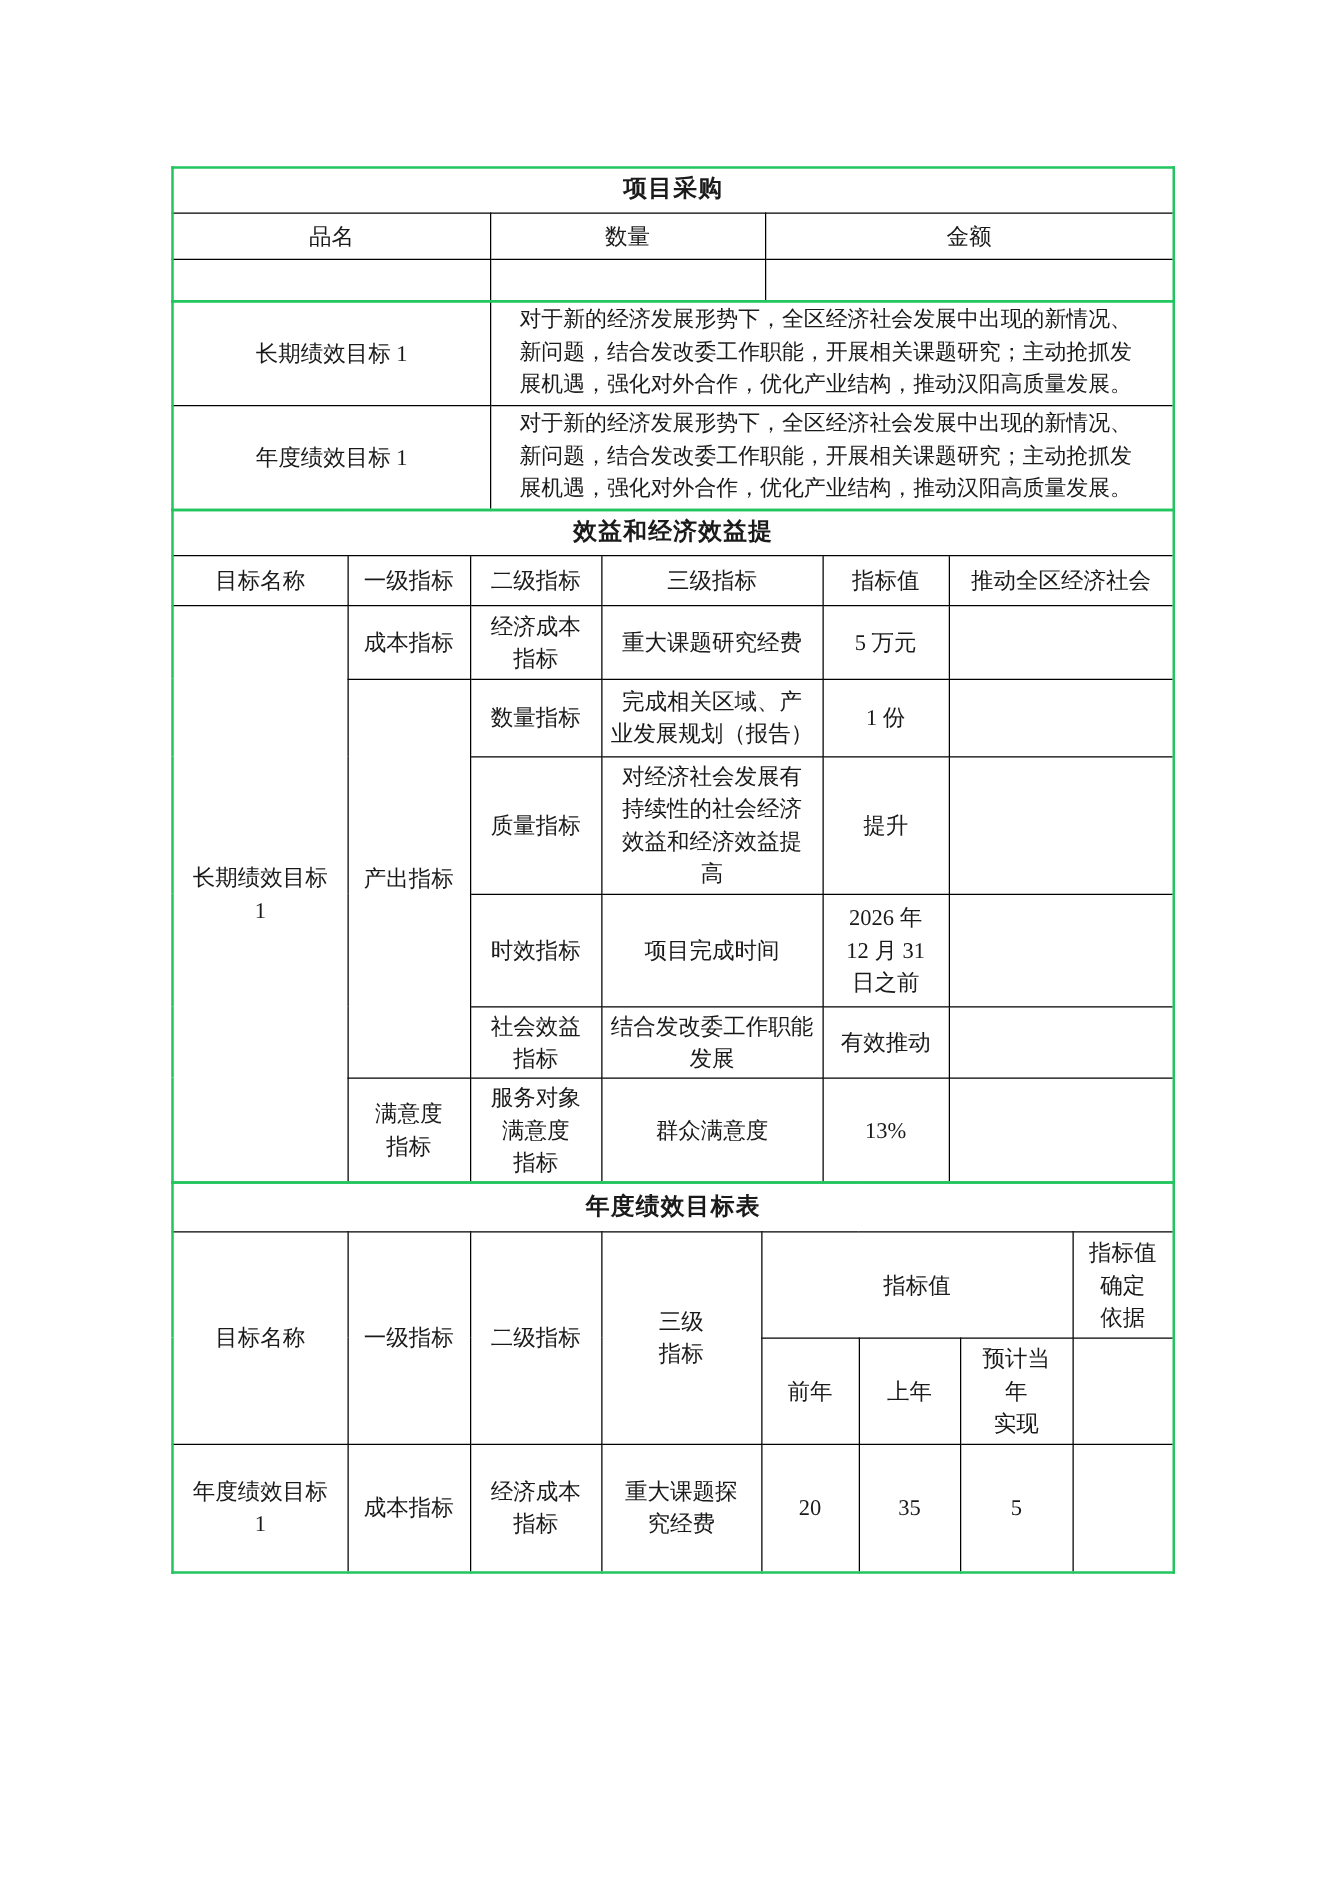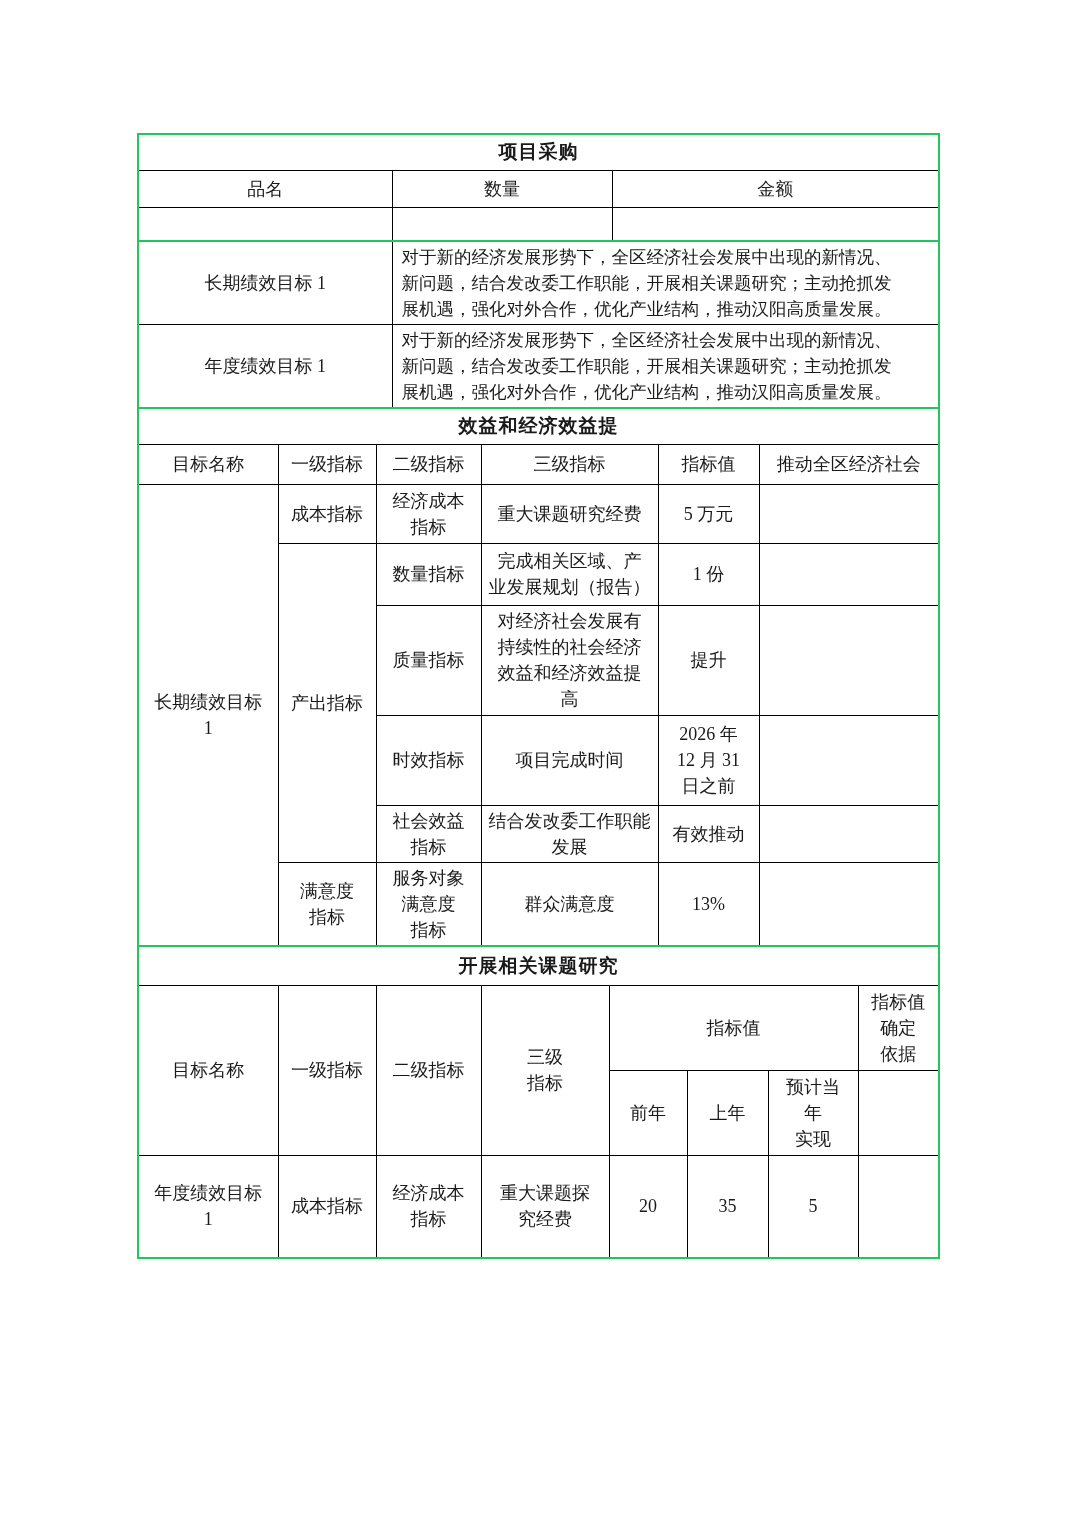--- a/index.html
+++ b/index.html
@@ -42,23 +42,24 @@
     overflow: hidden;
     white-space: pre-line;
   }
   tr.title-row td {
     font-weight: 700;
     font-size: 19px;
     letter-spacing: 1px;
   }
   td.desc {
     text-align: left;
-    padding: 2px 9px;
+    padding: 2px 23px;
     font-size: 17.5px;
     line-height: 26px;
+    font-family: Liberation Mono, monospace;
   }
 </style>
 </head>
 <body>
 
 <div class="page">
   <div class="doc">
 
     <table class="sect">
       <colgroup>
@@ -187,21 +188,21 @@
           <col style="width:98px">
           <col style="width:105px">
           <col style="width:128px">
         <col style="width:78px">
           <col style="width:81px">
           <col style="width:90px">
           <col style="width:81px">
       </colgroup>
       <tbody>
           <tr class="title-row" style="height:39px">
-        <td colspan="8">开展相关课题研究</td>
+        <td colspan="8">年度绩效目标表</td>
       </tr>
       <tr style="height:85px">
         <td rowspan="2">目标名称</td>
         <td rowspan="2">一级指标</td>
         <td rowspan="2">二级指标</td>
         <td rowspan="2">三级
 指标</td>
         <td colspan="3">指标值</td>
         <td>指标值
 确定

